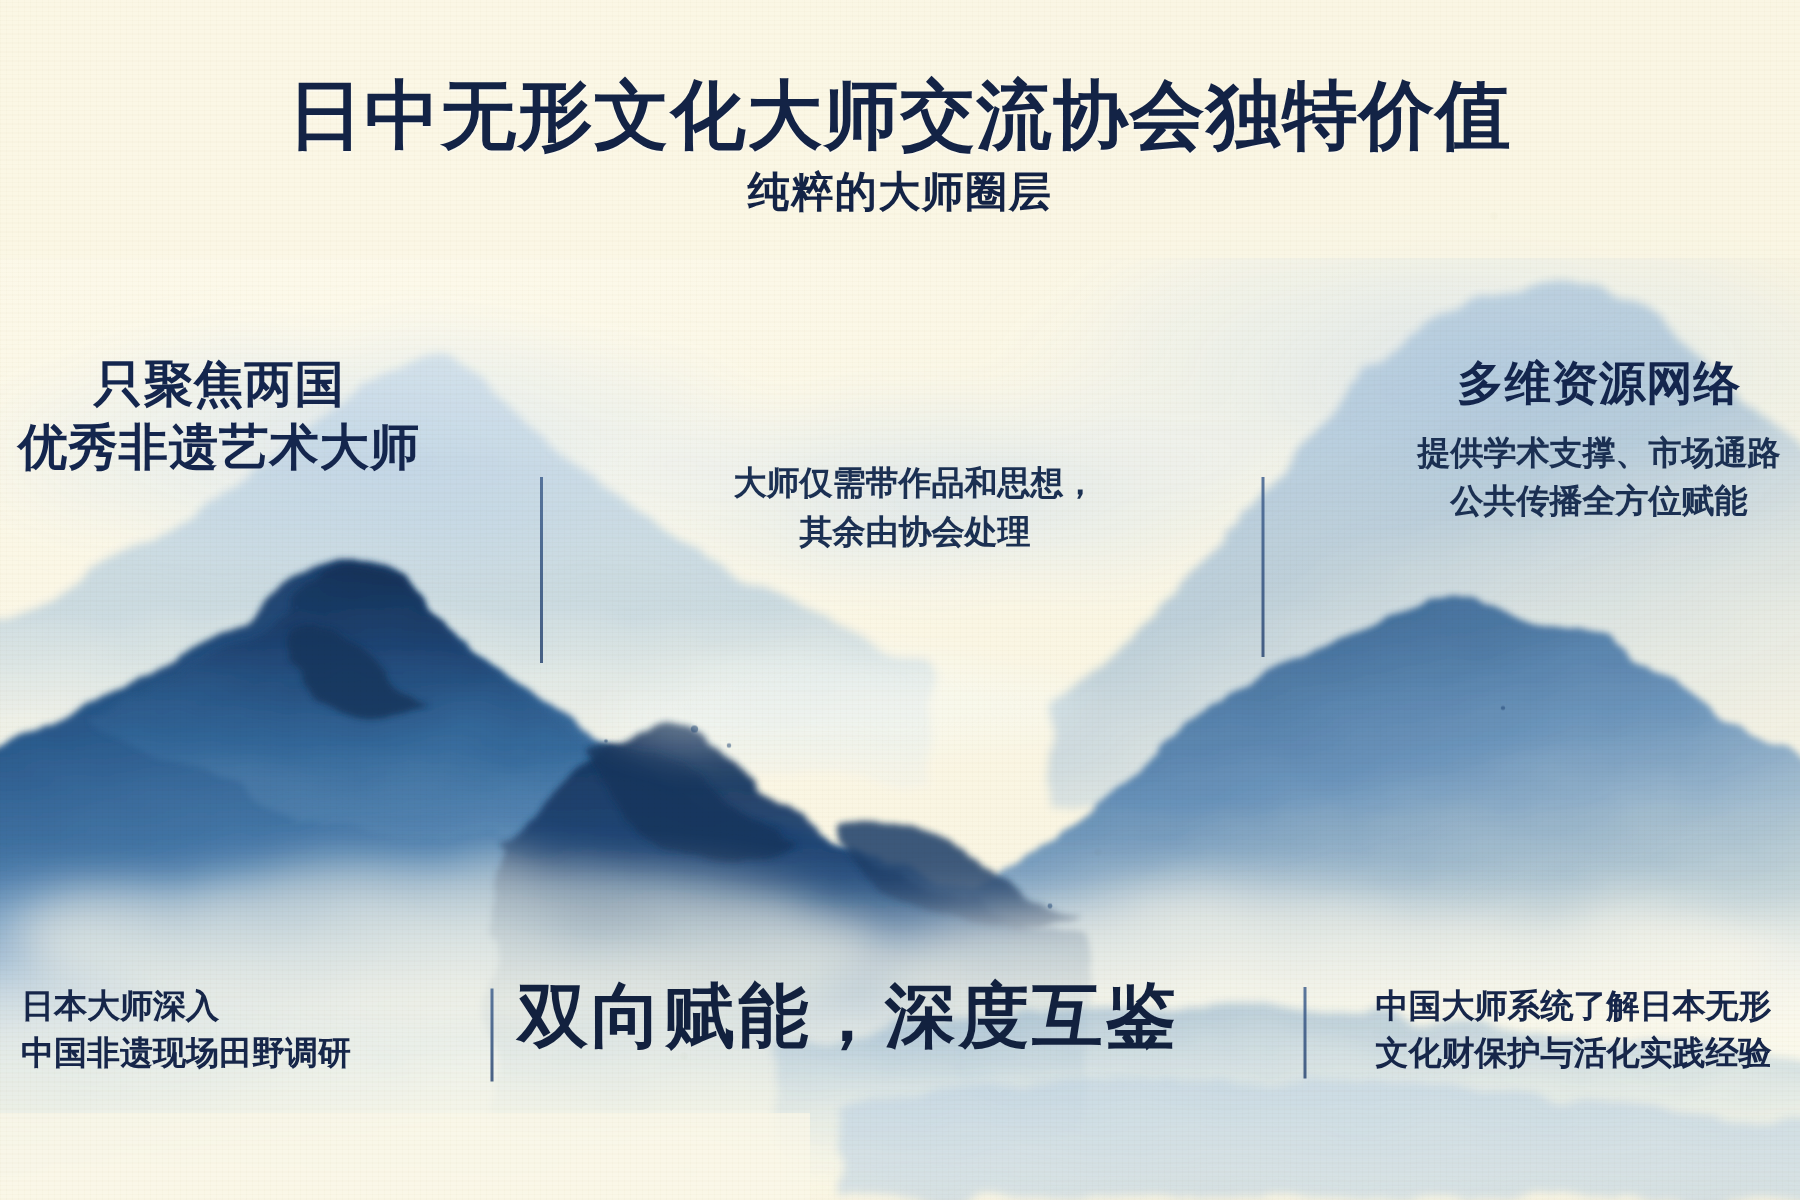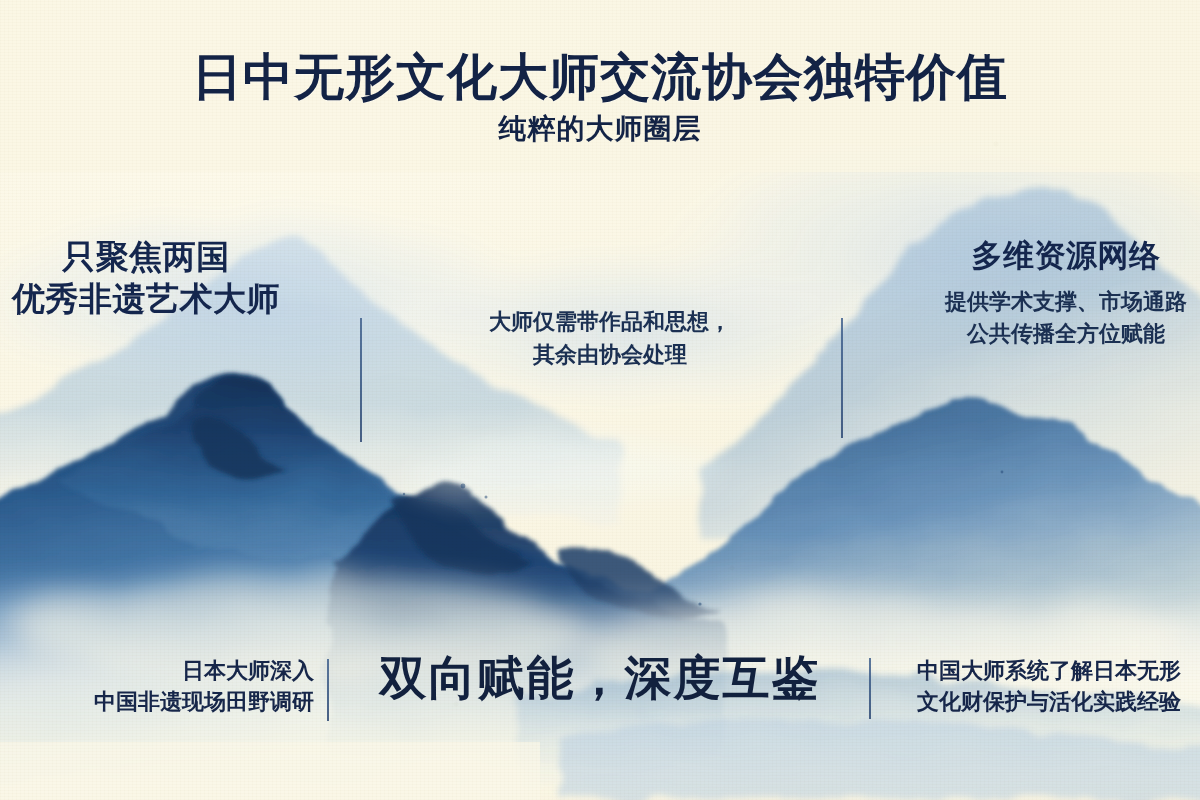--- a/index.html
+++ b/index.html
@@ -133,37 +133,37 @@
     opacity: .85;
   }
   #divider-upper-left  { left: 360px; top: 318px; height: 124px; }
   #divider-upper-right { left: 841px; top: 318px; height: 120px; }
   #divider-lower-left  { left: 327px; top: 659px; height: 62px; }
   #divider-lower-right { left: 869px; top: 658px; height: 61px; }
 
   
   .bottom-note {
     position: absolute;
-    text-align: right;
+    text-align: left;
     font-family: "Liberation Sans", "DejaVu Sans", sans-serif;
     font-weight: 600;
     font-size: 22px;
     line-height: 1.42;
     color: #16264a;
     white-space: nowrap;
   }
   #bottom-left  { top: 655px; left: 14px;  width: 300px; }
   #bottom-right { top: 655px; left: 884px; width: 330px; text-align: center; }
 
   .bottom-headline {
     position: absolute;
     top: 653px;
     left: 345px;
     width: 510px;
-    text-align: center;
+    text-align: left;
     font-family: "Liberation Serif", "DejaVu Serif", serif;
     font-weight: 700;
     font-size: 47px;
     letter-spacing: 2px;
     line-height: 1.1;
     color: #12213f;
     white-space: nowrap;
   }
 </style>
 </head>

